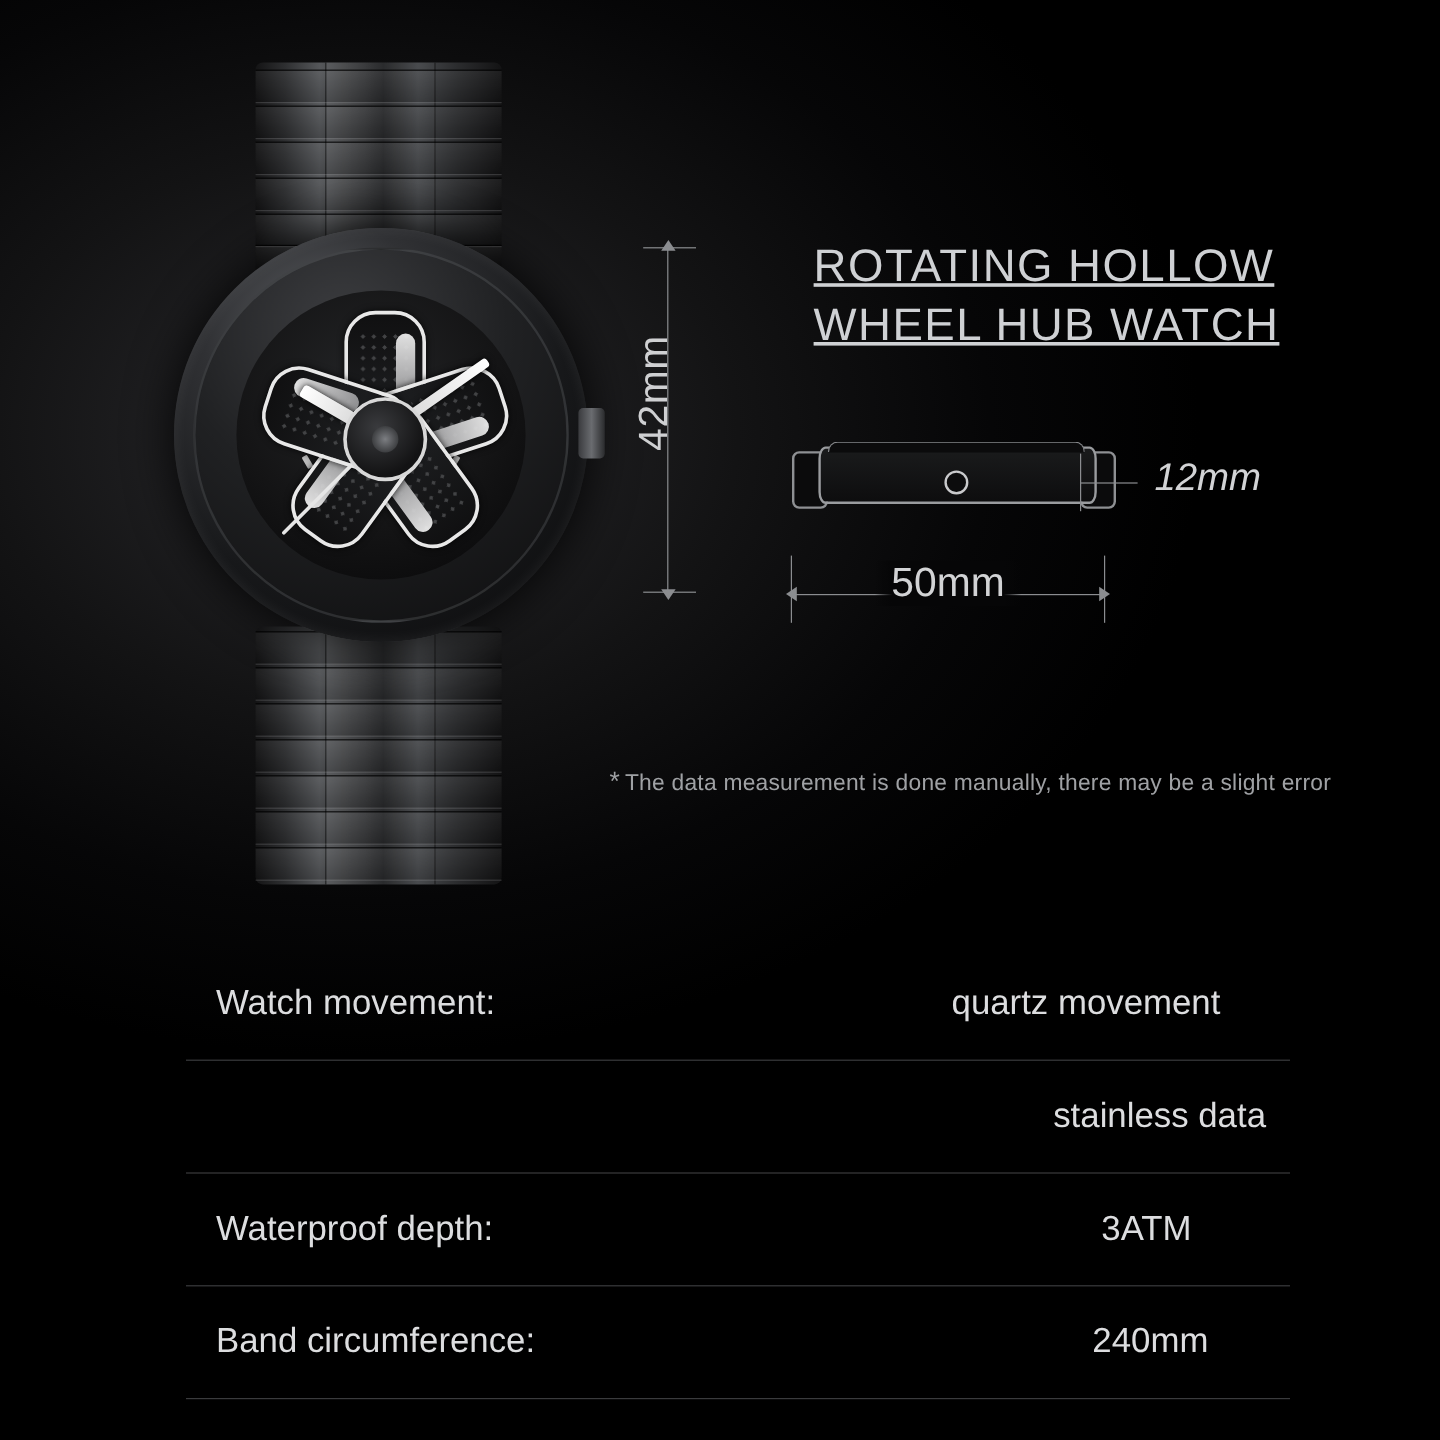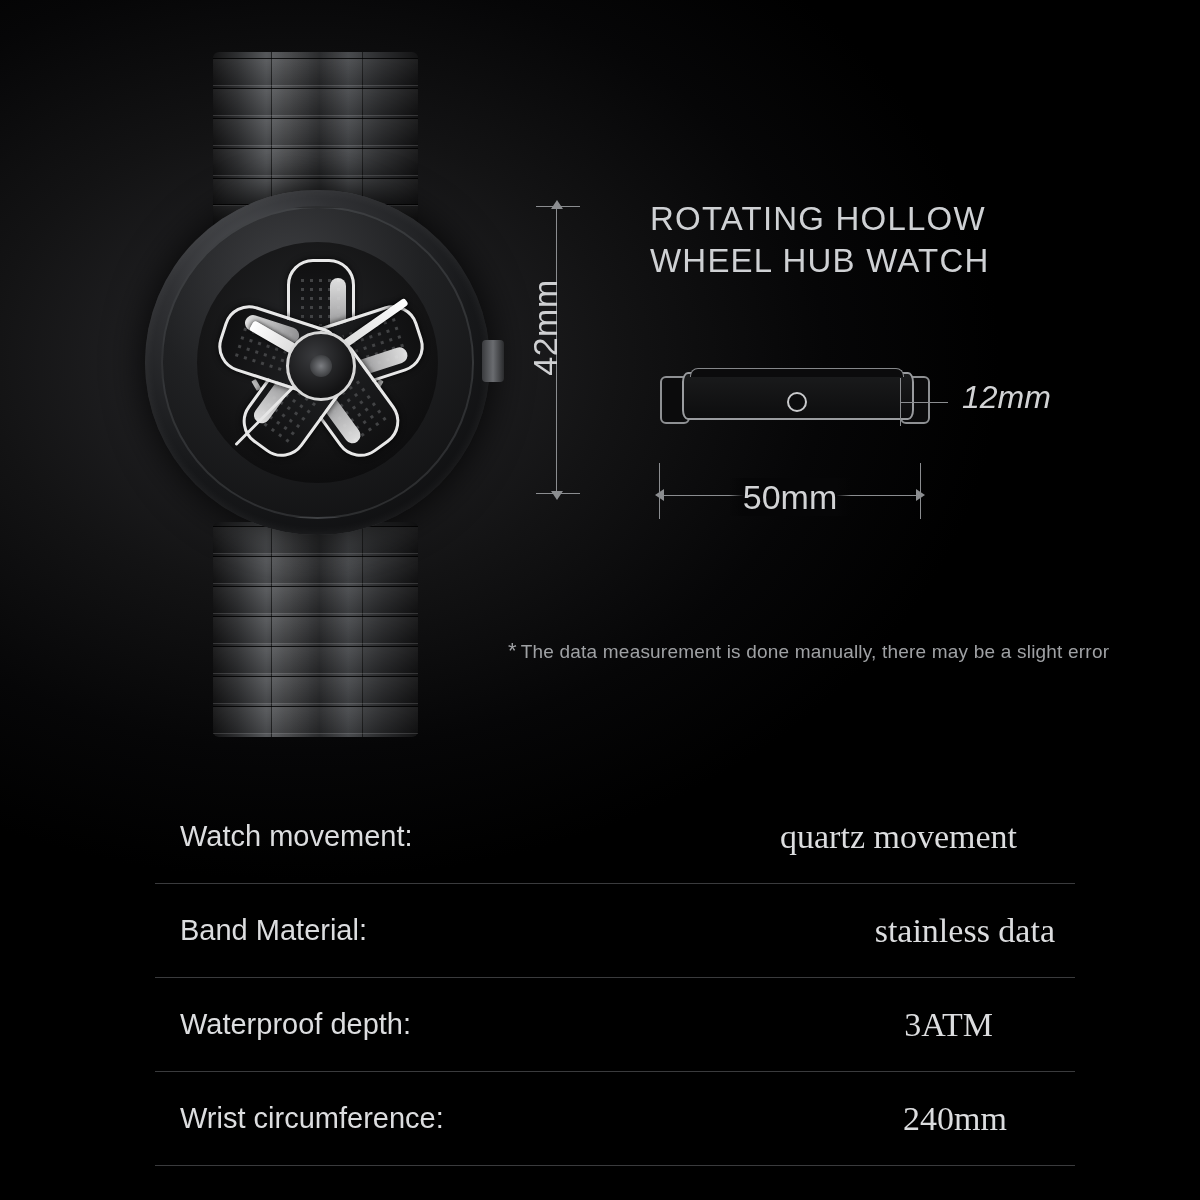--- a/index.html
+++ b/index.html
@@ -209,26 +209,27 @@
     width: 130px;
     text-align: center;
     font-size: 34px;
     color: #cfd0d2;
     transform: rotate(-90deg);
     letter-spacing: .5px;
   }
 
   .title {
     position: absolute;
-    left: 650px;
+    left: 678px;
     top: 198px;
-    font-size: 33px;
+    font-size: 38px;
     line-height: 1.28;
     letter-spacing: 1.2px;
     color: #cfd1d4;
+    text-decoration: underline;
   }
 
   .side-view {
     position: absolute;
     left: 660px;
     top: 362px;
     width: 270px;
     height: 75px;
   }
   .sv-body {
@@ -319,21 +320,20 @@
     top: 8px; width: 1px; height: 56px; background: #8b8d90;
   }
   .dim-50 .cap-l { left: 4px; }
   .dim-50 .cap-r { right: 4px; }
   .dim-50 .txt {
     position: absolute;
     left: 0; right: 0; top: 12px;
     text-align: center;
     font-size: 34px;
     color: #d2d3d5;
-    margin-top: 11px;
   }
   .dim-50 .txt span {
     background: linear-gradient(90deg, rgba(6,6,7,0), #060607 12%, #060607 88%, rgba(6,6,7,0));
     padding: 0 14px;
   }
 
   .note {
     position: absolute;
     left: 508px;
     top: 638px;
@@ -360,23 +360,22 @@
   .spec-row:last-child { border-bottom: 1px solid #3a3b3d; }
   .spec-label {
     position: absolute;
     left: 25px;
     font-size: 29px;
     color: #dcdddf;
   }
   .spec-value {
     position: absolute;
     right: 10px;
-    font-size: 34px;
+    font-size: 29px;
     color: #dcdddf;
-    font-family: Liberation Serif, serif;
   }
   .spec-row.r0 .spec-value { right: 58px; }
   .spec-row.r1 .spec-value { right: 20px; }
   .spec-row.r2 .spec-value { right: 82px; }
   .spec-row.r3 .spec-value { right: 68px; text-align: right; }
 </style>
 </head>
 <body>
 
 <div class="page">
@@ -487,26 +486,25 @@
   <div class="note">
     <span class="star">*</span><span>The data measurement is done manually, there may be a slight error</span>
   </div>
 
   <div class="specs">
     <div class="spec-row r0">
       <div class="spec-label">Watch movement:</div>
       <div class="spec-value">quartz movement</div>
     </div>
     <div class="spec-row r1">
-      <div class="spec-label">Band Material:</div>
       <div class="spec-value">stainless data</div>
     </div>
     <div class="spec-row r2">
       <div class="spec-label">Waterproof depth:</div>
       <div class="spec-value">3ATM</div>
     </div>
     <div class="spec-row r3">
-      <div class="spec-label">Wrist circumference:</div>
+      <div class="spec-label">Band circumference:</div>
       <div class="spec-value">240mm</div>
     </div>
   </div>
 
 </div>
 
 </body></html>

